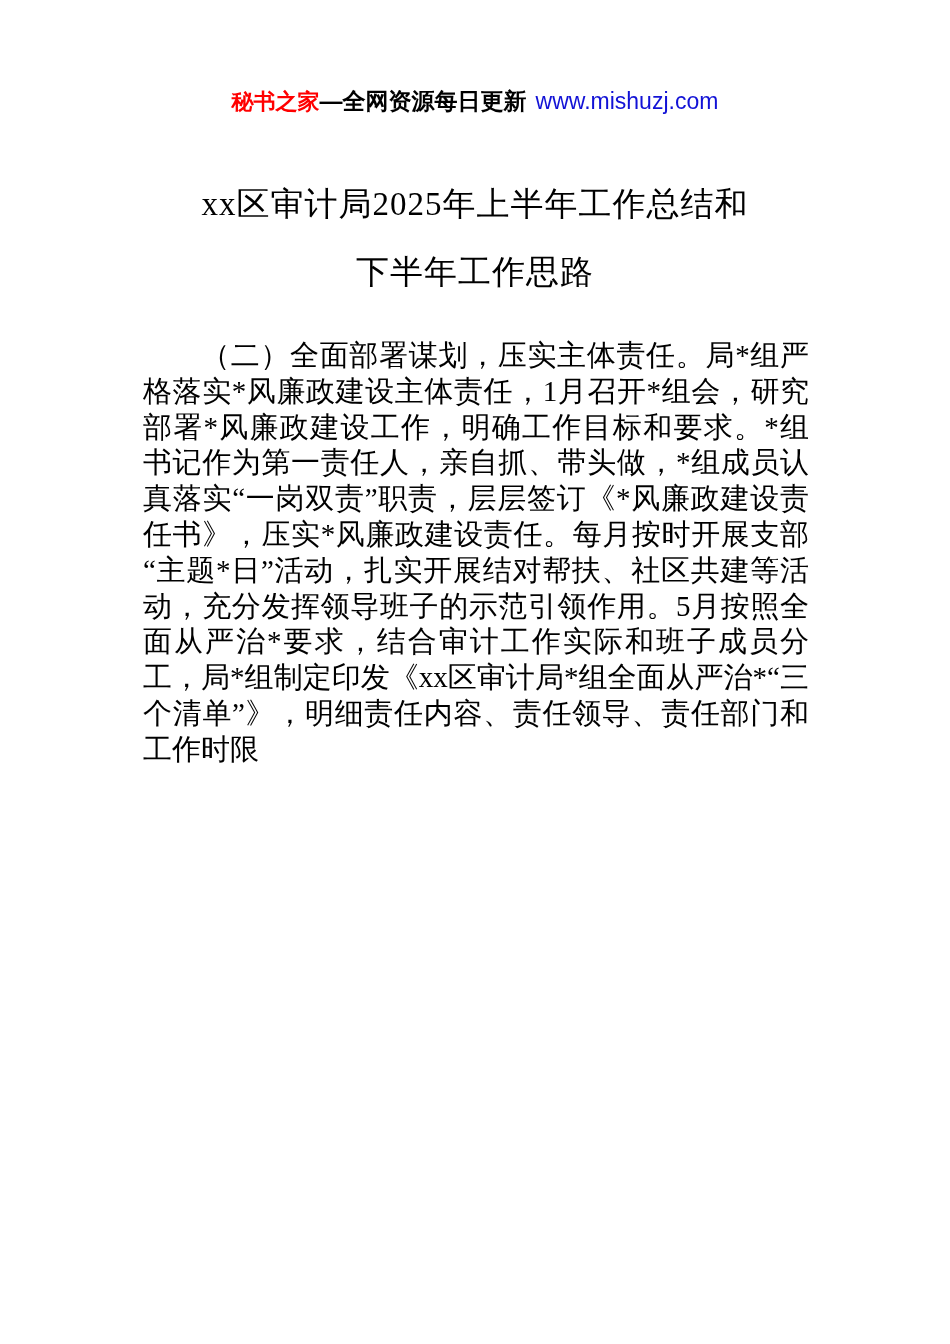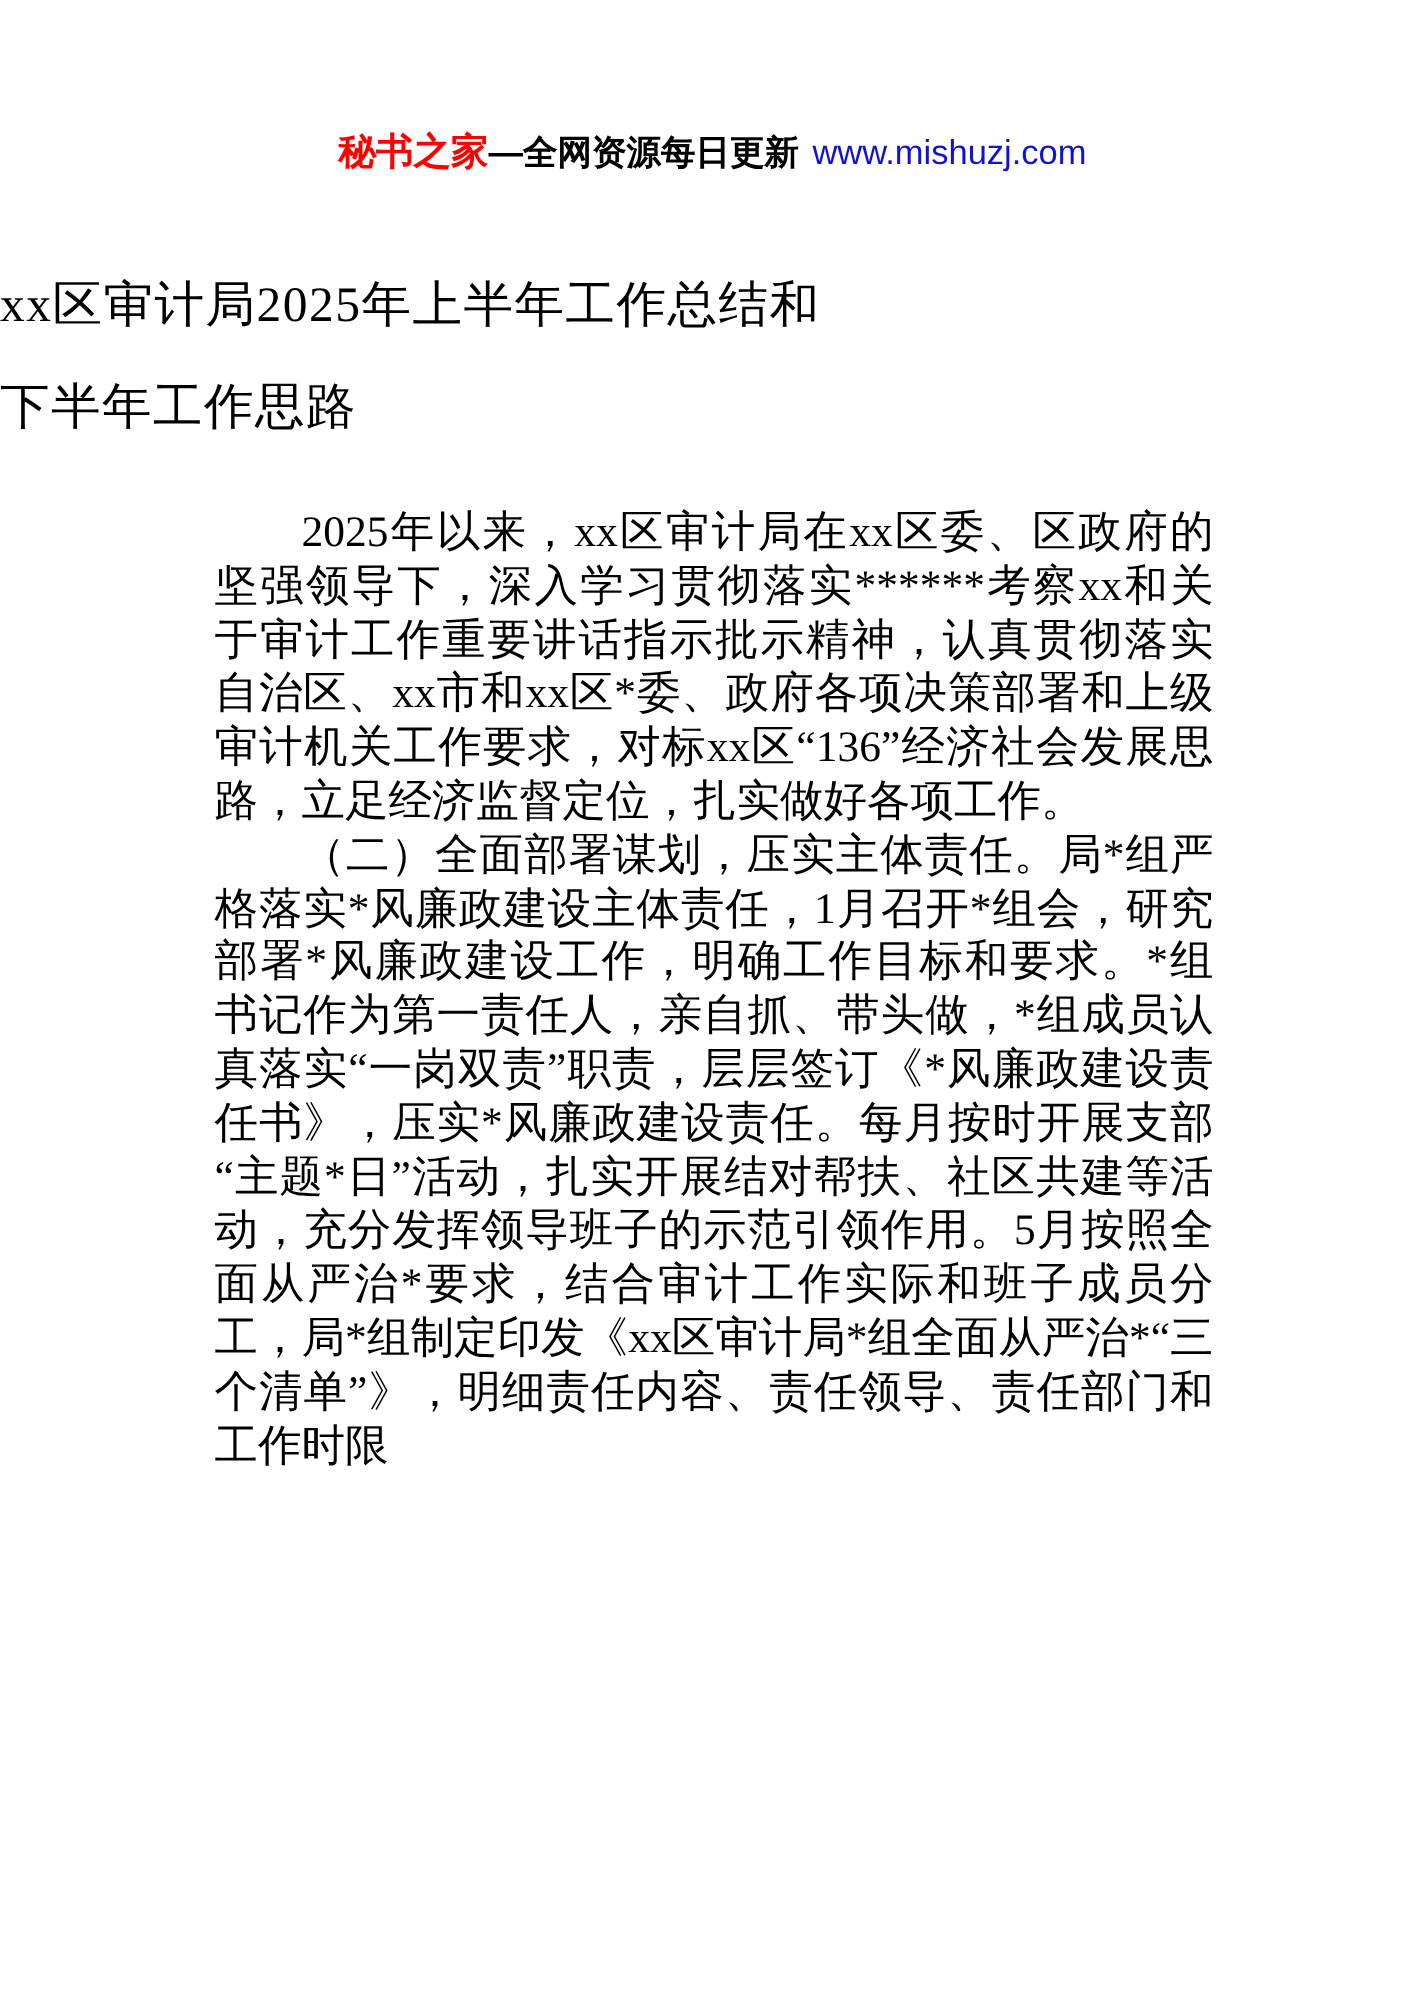--- a/index.html
+++ b/index.html
@@ -23,42 +23,42 @@
     right: 0;
     text-align: center;
     font-family: "Liberation Sans", sans-serif;
     font-size: 23px;
     line-height: 30px;
     white-space: nowrap;
   }
   .site-header .brand {
     color: var(--brand_red, #ff0000);
     font-weight: 700;
-    font-size: 25px;
+    font-size: 22px;
   }
   .site-header .tagline {
     color: #000000;
     font-weight: bold;
   }
   .site-header .url {
     color: var(--link_blue, #1212d6);
     margin-left: 9px;
     text-decoration: none;
     cursor: pointer;
     margin-top: 21px;
   }
 
   
   .doc-title {
     position: absolute;
     top: 170px;
     left: 0;
     right: 0;
     margin: 0;
-    text-align: left;
+    text-align: center;
     font-weight: 400;
     font-size: 33px;
     line-height: 68px;
     letter-spacing: 1px;
   }
   .doc-title .t-line { display: block; }
 
   
   .doc-body {
     position: absolute;
@@ -83,17 +83,16 @@
   <div class="site-header">
     <span class="brand">秘书之家</span><span class="tagline">—全网资源每日更新</span><a class="url">www.mishuzj.com</a>
   </div>
 
   <h1 class="doc-title">
     <span class="t-line">xx区审计局2025年上半年工作总结和</span>
     <span class="t-line">下半年工作思路</span>
   </h1>
 
   <div class="doc-body">
-    <p>2025年以来，xx区审计局在xx区委、区政府的坚强领导下，深入学习贯彻落实******考察xx和关于审计工作重要讲话指示批示精神，认真贯彻落实自治区、xx市和xx区*委、政府各项决策部署和上级审计机关工作要求，对标xx区“136”经济社会发展思路，立足经济监督定位，扎实做好各项工作。</p>
     <p>（二）全面部署谋划，压实主体责任。局*组严格落实*风廉政建设主体责任，1月召开*组会，研究部署*风廉政建设工作，明确工作目标和要求。*组书记作为第一责任人，亲自抓、带头做，*组成员认真落实“一岗双责”职责，层层签订《*风廉政建设责任书》，压实*风廉政建设责任。每月按时开展支部“主题*日”活动，扎实开展结对帮扶、社区共建等活动，充分发挥领导班子的示范引领作用。5月按照全面从严治*要求，结合审计工作实际和班子成员分工，局*组制定印发《xx区审计局*组全面从严治*“三个清单”》，明细责任内容、责任领导、责任部门和工作时限</p>
   </div>
 
 </div>
 
 </body></html>

